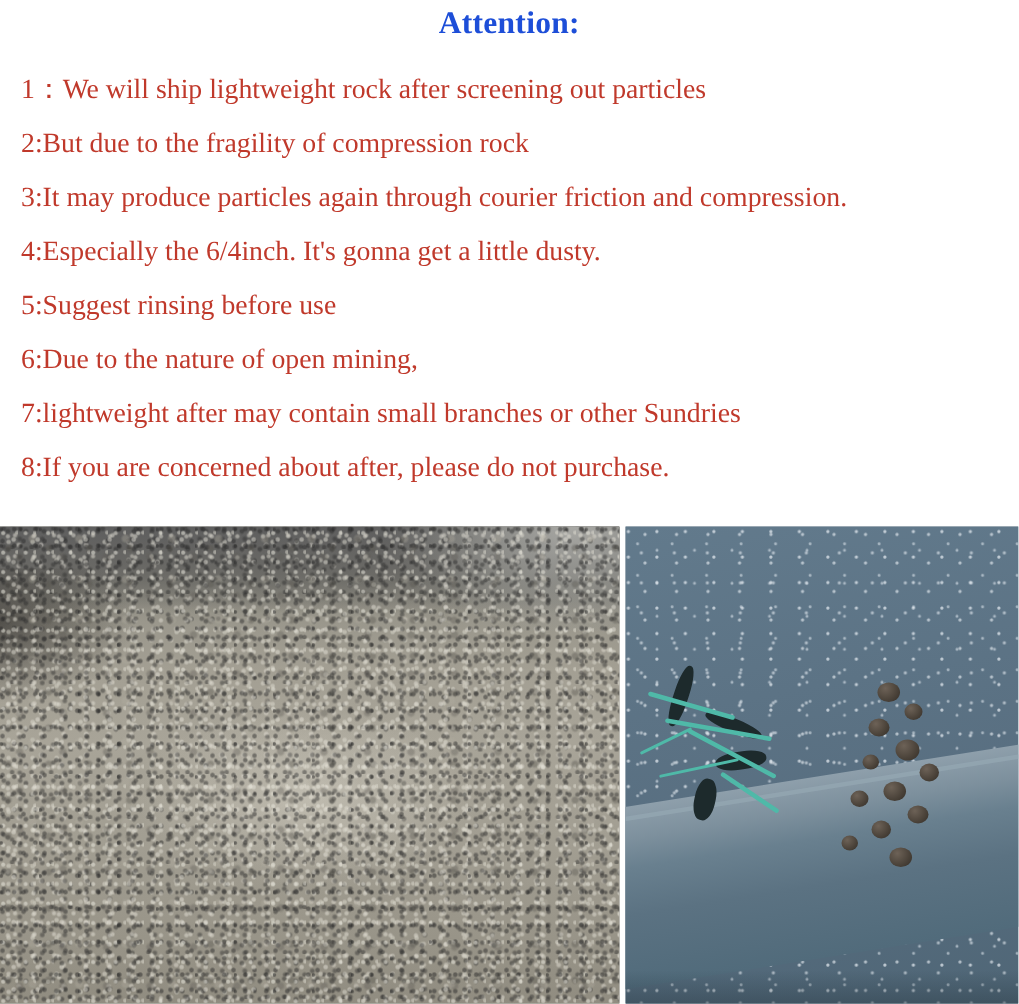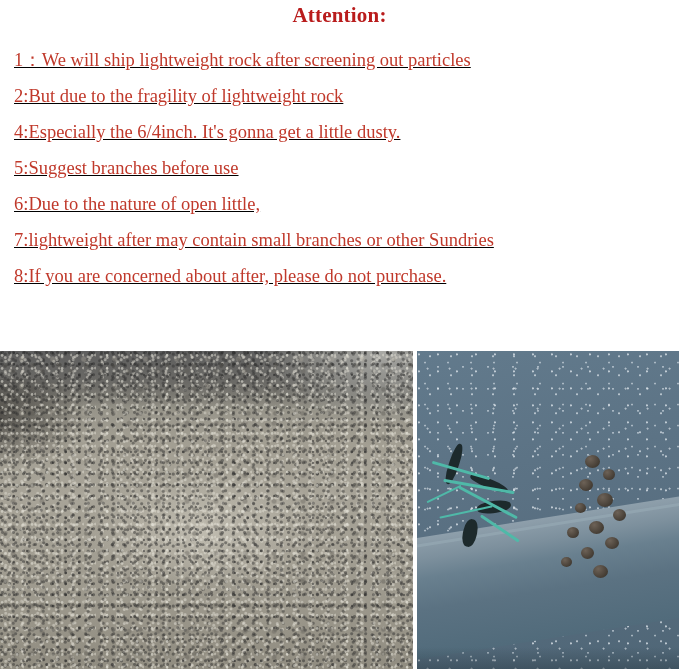--- a/index.html
+++ b/index.html
@@ -18,33 +18,32 @@
     width: 679px;
     height: 669px;
     background: #ffffff;
   }
   .notice {
     padding: 0 10px;
     box-sizing: border-box;
   }
   .notice-title {
     text-align: center;
-    color: #b91c1c;
+    color: #1d4ed8;
     font-weight: bold;
     font-size: 21px;
     line-height: 26px;
     margin-top: 2px;
     margin-bottom: 14px;
     letter-spacing: 0.2px;
   }
   .notice-list {
     list-style: none;
     margin: 0;
     padding: 0 4px;
-    text-decoration: underline;
   }
   .notice-list li {
     color: #c0392b;
     font-size: 18.5px;
     line-height: 36px;
     white-space: nowrap;
   }
   .photos {
     position: absolute;
     left: 0;
@@ -190,24 +189,25 @@
 </style>
 </head>
 <body>
 
 <div class="page">
 
   <div class="notice">
     <div class="notice-title">Attention:</div>
     <ul class="notice-list">
       <li>1：We will ship lightweight rock after screening out particles</li>
-      <li>2:But due to the fragility of lightweight rock</li>
+      <li>2:But due to the fragility of compression rock</li>
+      <li>3:It may produce particles again through courier friction and compression.</li>
       <li>4:Especially the 6/4inch. It's gonna get a little dusty.</li>
-      <li>5:Suggest branches before use</li>
-      <li>6:Due to the nature of open little,</li>
+      <li>5:Suggest rinsing before use</li>
+      <li>6:Due to the nature of open mining,</li>
       <li>7:lightweight after may contain small branches or other Sundries</li>
       <li>8:If you are concerned about after, please do not purchase.</li>
     </ul>
   </div>
 
   <div class="photos">
 
     <div class="photo photo-left">
       <div class="gravel-bg"></div>
       <div class="gravel-top-dark"></div>

